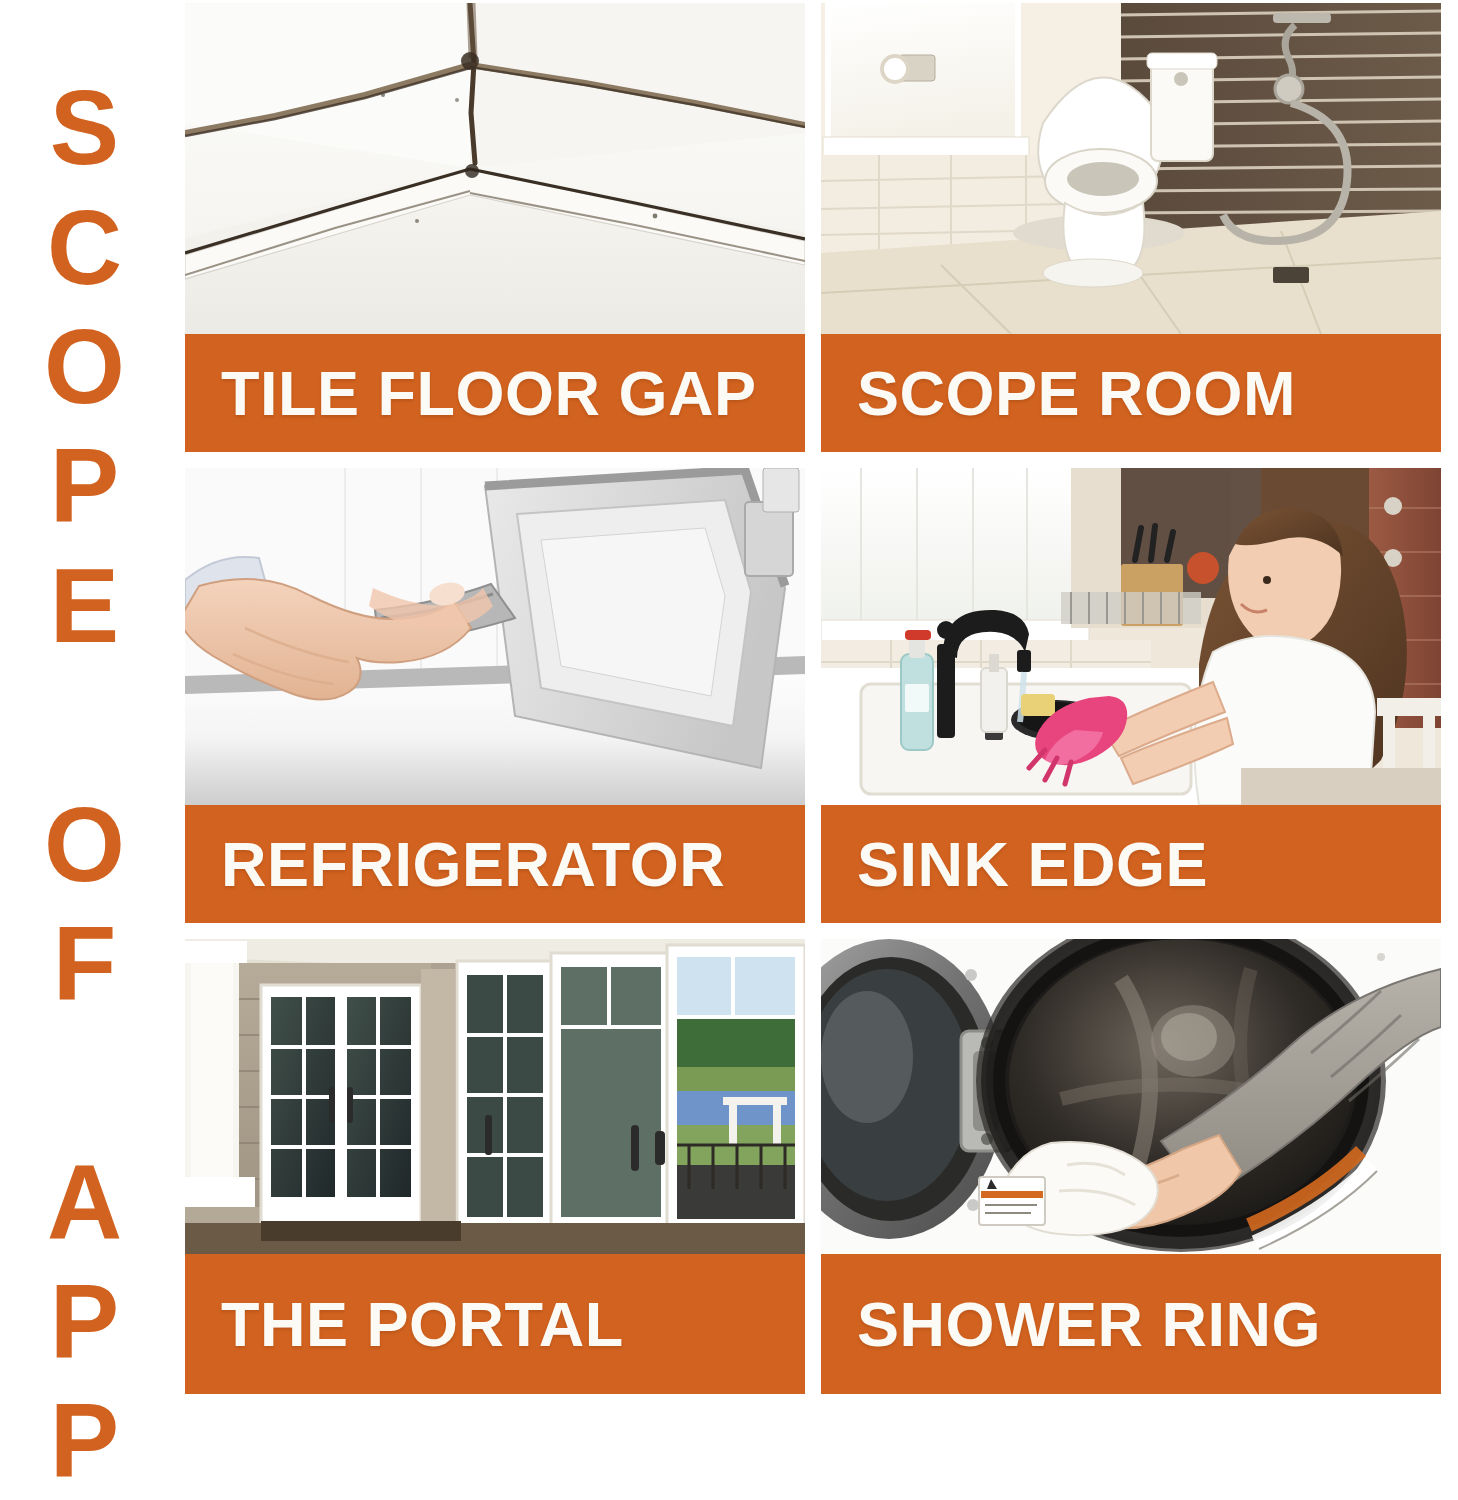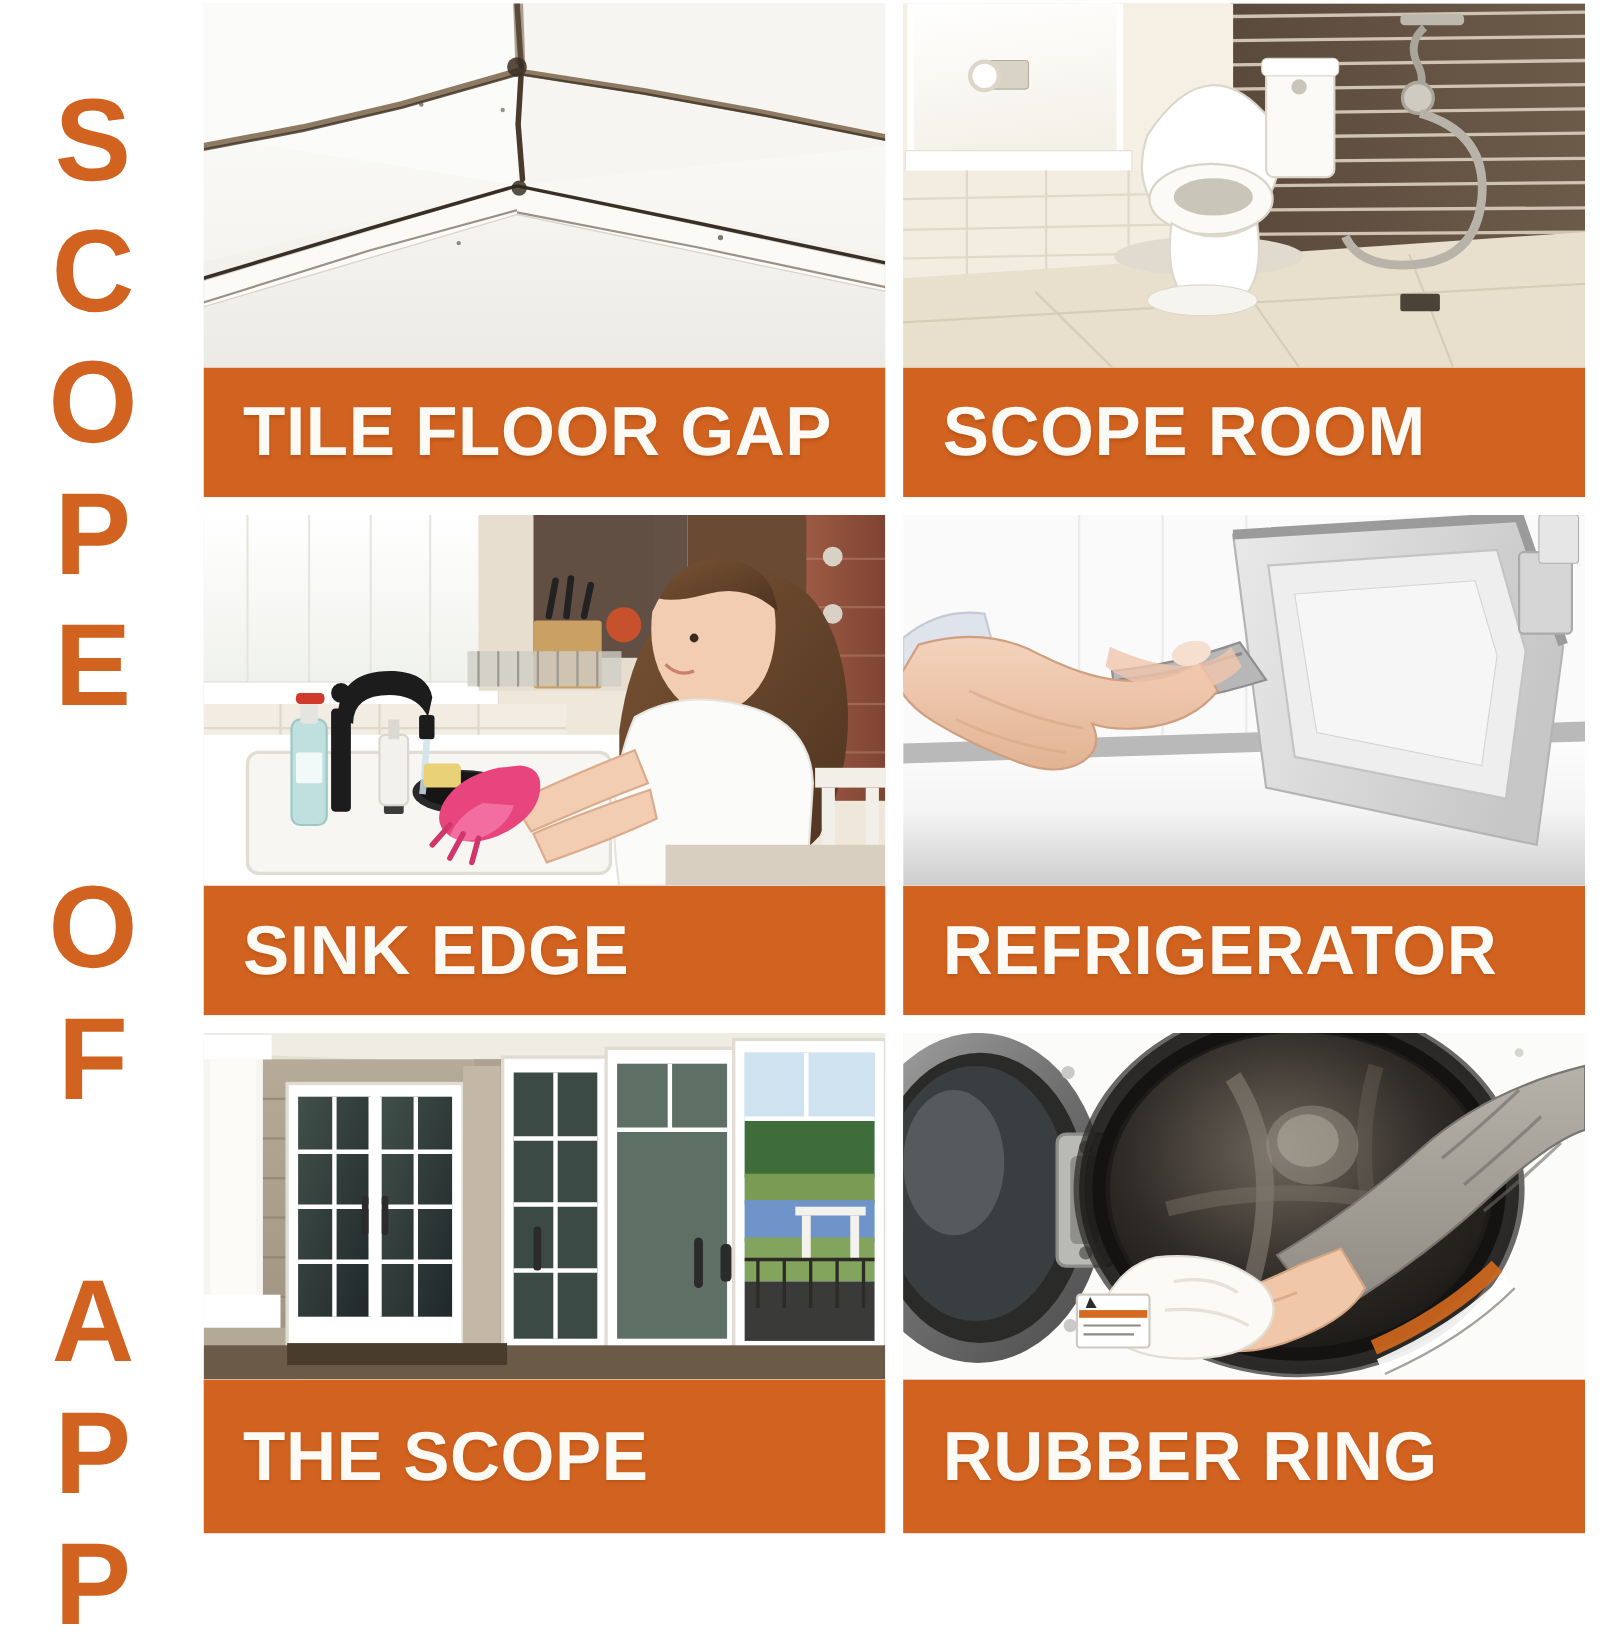--- a/index.html
+++ b/index.html
@@ -219,20 +219,77 @@
     </div>
     <div class="label-bar">
       <span class="label-text">SCOPE ROOM</span>
     </div>
   </div>
 
   <div class="card">
     <div class="photo">
       <svg viewBox="0 0 620 337" preserveAspectRatio="none">
         <defs>
+          <linearGradient id="fridgeBody" x1="0" y1="0" x2="0" y2="1">
+            <stop offset="0%" stop-color="#ffffff"></stop>
+              <stop offset="55%" stop-color="#f4f4f4"></stop>
+              <stop offset="100%" stop-color="#cdcdcd"></stop>
+          </linearGradient>
+          <linearGradient id="doorG" x1="0" y1="0" x2="1" y2="0.3">
+            <stop offset="0%" stop-color="#e9e9e9"></stop>
+              <stop offset="100%" stop-color="#c7c7c7"></stop>
+          </linearGradient>
+          <linearGradient id="skinG" x1="0" y1="0" x2="0" y2="1">
+            <stop offset="0%" stop-color="#f4d3bc"></stop>
+              <stop offset="100%" stop-color="#e2b393"></stop>
+          </linearGradient>
+        </defs>
+        <rect x="0" y="0" width="620" height="337" fill="#ffffff"></rect>
+
+        <rect x="0" y="0" width="620" height="215" fill="#fafafa"></rect>
+        <g stroke="#ececec" stroke-width="2">
+          <line x1="160" y1="0" x2="160" y2="215"></line>
+            <line x1="236" y1="0" x2="236" y2="215"></line>
+          <line x1="312" y1="0" x2="312" y2="215"></line>
+        </g>
+
+        <polygon points="0,208 620,188 620,337 0,337" fill="url(#fridgeBody)"></polygon>
+        <polygon points="0,208 620,188 620,206 0,226" fill="#b9b9b9"></polygon>
+
+        <polygon points="300,18 560,2 600,120 576,300 330,248" fill="url(#doorG)" stroke="#b4b4b4" stroke-width="2"></polygon>
+        <polygon points="332,46 540,32 566,124 548,258 356,220" fill="#eeeeee" stroke="#c4c4c4" stroke-width="2"></polygon>
+        <polygon points="356,72 520,60 540,128 526,228 376,198" fill="#f6f6f6" stroke="#d4d4d4"></polygon>
+
+        <path d="M300 18 L560 2 L600 118" stroke="#9b9b9b" stroke-width="9" fill="none" stroke-linejoin="round"></path>
+        <path d="M190 142 q60 -6 116 -26 L330 150 q-70 22 -136 26 z" fill="#b7b7b7" stroke="#8f8f8f" stroke-width="2"></path>
+        <path d="M196 150 q58 -6 112 -24" stroke="#8b8b8b" stroke-width="3" fill="none"></path>
+
+        <rect x="560" y="34" width="48" height="74" rx="4" fill="#d6d6d6" stroke="#aaaaaa" stroke-width="2"></rect>
+        <rect x="578" y="0" width="36" height="44" rx="3" fill="#e6e6e6" stroke="#b0b0b0"></rect>
+
+        <path d="M0 112 q34 -28 74 -22 l14 52 q-46 16 -88 14 z" fill="#dfe3ec" stroke="#c3c9d6" stroke-width="2"></path>
+
+        <path d="M14 118 q62 -18 112 10 q56 28 96 22 q34 -4 46 -18 l18 28 q-24 30 -70 34 q-28 2 -44 -4
+                 q10 22 -8 34 q-22 14 -56 2 q-44 -16 -80 -38 q-26 -16 -34 -36 z" fill="url(#skinG)" stroke="#cf9f7f" stroke-width="2"></path>
+
+        <path d="M188 120 q48 22 78 16 q22 -4 32 -16 l10 18 q-18 20 -50 22 q-40 2 -74 -22 z" fill="#f0c6ab" opacity="0.8"></path>
+        <ellipse cx="262" cy="126" rx="18" ry="11" fill="#f7dfd0" transform="rotate(-12 262 126)"></ellipse>
+        <path d="M60 160 q56 26 104 34" stroke="#d9a988" stroke-width="2.5" fill="none" opacity="0.7"></path>
+        <path d="M48 186 q52 24 100 30" stroke="#d9a988" stroke-width="2.5" fill="none" opacity="0.6"></path>
+      </svg>
+    </div>
+    <div class="label-bar">
+      <span class="label-text">REFRIGERATOR</span>
+    </div>
+  </div>
+
+  <div class="card">
+    <div class="photo">
+      <svg viewBox="0 0 620 337" preserveAspectRatio="none">
+        <defs>
           <linearGradient id="winLight" x1="0" y1="0" x2="0" y2="1">
             <stop offset="0%" stop-color="#ffffff"></stop>
               <stop offset="100%" stop-color="#eef0ea"></stop>
           </linearGradient>
           <linearGradient id="hairG" x1="0" y1="0" x2="1" y2="1">
             <stop offset="0%" stop-color="#7a5334"></stop>
               <stop offset="100%" stop-color="#4d3320"></stop>
           </linearGradient>
           <linearGradient id="brickW" x1="0" y1="0" x2="1" y2="0">
             <stop offset="0%" stop-color="#9c5a43"></stop>
@@ -336,77 +393,20 @@
 
         <rect x="556" y="230" width="64" height="18" fill="#f2efe8"></rect>
         <rect x="562" y="248" width="12" height="70" fill="#f2efe8"></rect>
         <rect x="602" y="248" width="12" height="70" fill="#f2efe8"></rect>
 
         <rect x="420" y="300" width="200" height="37" fill="#d8cfc0"></rect>
       </svg>
     </div>
     <div class="label-bar">
       <span class="label-text">SINK EDGE</span>
-    </div>
-  </div>
-
-  <div class="card">
-    <div class="photo">
-      <svg viewBox="0 0 620 337" preserveAspectRatio="none">
-        <defs>
-          <linearGradient id="fridgeBody" x1="0" y1="0" x2="0" y2="1">
-            <stop offset="0%" stop-color="#ffffff"></stop>
-              <stop offset="55%" stop-color="#f4f4f4"></stop>
-              <stop offset="100%" stop-color="#cdcdcd"></stop>
-          </linearGradient>
-          <linearGradient id="doorG" x1="0" y1="0" x2="1" y2="0.3">
-            <stop offset="0%" stop-color="#e9e9e9"></stop>
-              <stop offset="100%" stop-color="#c7c7c7"></stop>
-          </linearGradient>
-          <linearGradient id="skinG" x1="0" y1="0" x2="0" y2="1">
-            <stop offset="0%" stop-color="#f4d3bc"></stop>
-              <stop offset="100%" stop-color="#e2b393"></stop>
-          </linearGradient>
-        </defs>
-        <rect x="0" y="0" width="620" height="337" fill="#ffffff"></rect>
-
-        <rect x="0" y="0" width="620" height="215" fill="#fafafa"></rect>
-        <g stroke="#ececec" stroke-width="2">
-          <line x1="160" y1="0" x2="160" y2="215"></line>
-            <line x1="236" y1="0" x2="236" y2="215"></line>
-          <line x1="312" y1="0" x2="312" y2="215"></line>
-        </g>
-
-        <polygon points="0,208 620,188 620,337 0,337" fill="url(#fridgeBody)"></polygon>
-        <polygon points="0,208 620,188 620,206 0,226" fill="#b9b9b9"></polygon>
-
-        <polygon points="300,18 560,2 600,120 576,300 330,248" fill="url(#doorG)" stroke="#b4b4b4" stroke-width="2"></polygon>
-        <polygon points="332,46 540,32 566,124 548,258 356,220" fill="#eeeeee" stroke="#c4c4c4" stroke-width="2"></polygon>
-        <polygon points="356,72 520,60 540,128 526,228 376,198" fill="#f6f6f6" stroke="#d4d4d4"></polygon>
-
-        <path d="M300 18 L560 2 L600 118" stroke="#9b9b9b" stroke-width="9" fill="none" stroke-linejoin="round"></path>
-        <path d="M190 142 q60 -6 116 -26 L330 150 q-70 22 -136 26 z" fill="#b7b7b7" stroke="#8f8f8f" stroke-width="2"></path>
-        <path d="M196 150 q58 -6 112 -24" stroke="#8b8b8b" stroke-width="3" fill="none"></path>
-
-        <rect x="560" y="34" width="48" height="74" rx="4" fill="#d6d6d6" stroke="#aaaaaa" stroke-width="2"></rect>
-        <rect x="578" y="0" width="36" height="44" rx="3" fill="#e6e6e6" stroke="#b0b0b0"></rect>
-
-        <path d="M0 112 q34 -28 74 -22 l14 52 q-46 16 -88 14 z" fill="#dfe3ec" stroke="#c3c9d6" stroke-width="2"></path>
-
-        <path d="M14 118 q62 -18 112 10 q56 28 96 22 q34 -4 46 -18 l18 28 q-24 30 -70 34 q-28 2 -44 -4
-                 q10 22 -8 34 q-22 14 -56 2 q-44 -16 -80 -38 q-26 -16 -34 -36 z" fill="url(#skinG)" stroke="#cf9f7f" stroke-width="2"></path>
-
-        <path d="M188 120 q48 22 78 16 q22 -4 32 -16 l10 18 q-18 20 -50 22 q-40 2 -74 -22 z" fill="#f0c6ab" opacity="0.8"></path>
-        <ellipse cx="262" cy="126" rx="18" ry="11" fill="#f7dfd0" transform="rotate(-12 262 126)"></ellipse>
-        <path d="M60 160 q56 26 104 34" stroke="#d9a988" stroke-width="2.5" fill="none" opacity="0.7"></path>
-        <path d="M48 186 q52 24 100 30" stroke="#d9a988" stroke-width="2.5" fill="none" opacity="0.6"></path>
-      </svg>
-    </div>
-    <div class="label-bar">
-      <span class="label-text">REFRIGERATOR</span>
     </div>
   </div>
 
   <div class="card row3">
     <div class="photo">
       <svg viewBox="0 0 620 315" preserveAspectRatio="none">
         <defs>
           <linearGradient id="shingle" x1="0" y1="0" x2="0" y2="1">
             <stop offset="0%" stop-color="#b6aa98"></stop>
               <stop offset="100%" stop-color="#9f9382"></stop>
@@ -512,21 +512,21 @@
         </g>
 
         <rect x="446" y="186" width="8" height="46" rx="4" fill="#2b2b2b"></rect>
         <rect x="470" y="192" width="10" height="34" rx="4" fill="#2b2b2b"></rect>
 
         <rect x="0" y="284" width="620" height="31" fill="#6b5a46"></rect>
         <rect x="76" y="282" width="200" height="20" fill="#4a3c2d"></rect>
       </svg>
     </div>
     <div class="label-bar">
-      <span class="label-text">THE SCOPE</span>
+      <span class="label-text">THE PORTAL</span>
     </div>
   </div>
 
   <div class="card row3">
     <div class="photo">
       <svg viewBox="0 0 620 315" preserveAspectRatio="none">
         <defs>
           <radialGradient id="drumG" cx="0.45" cy="0.38" r="0.75">
             <stop offset="0%" stop-color="#6e665c"></stop>
               <stop offset="55%" stop-color="#2f2b26"></stop>
@@ -592,17 +592,17 @@
         </g>
         <path d="M170 240 l6 10 l-10 0 z" fill="#2b2b2b"></path>
         <path d="M540 212 q-44 44 -112 74" stroke="#d4691f" stroke-width="14" fill="none" opacity="0.9"></path>
         <path d="M552 226 q-46 46 -118 78" stroke="#ffffff" stroke-width="16" fill="none" opacity="0.9"></path>
         <path d="M556 232 q-46 46 -118 78" stroke="#8e8a82" stroke-width="2" fill="none" opacity="0.8"></path>
 
         <circle cx="560" cy="18" r="4" fill="#d8d6d0"></circle>
       </svg>
     </div>
     <div class="label-bar">
-      <span class="label-text">RUBBER RING</span>
+      <span class="label-text">SHOWER RING</span>
     </div>
   </div>
 
 </div>
 
 </body></html>

